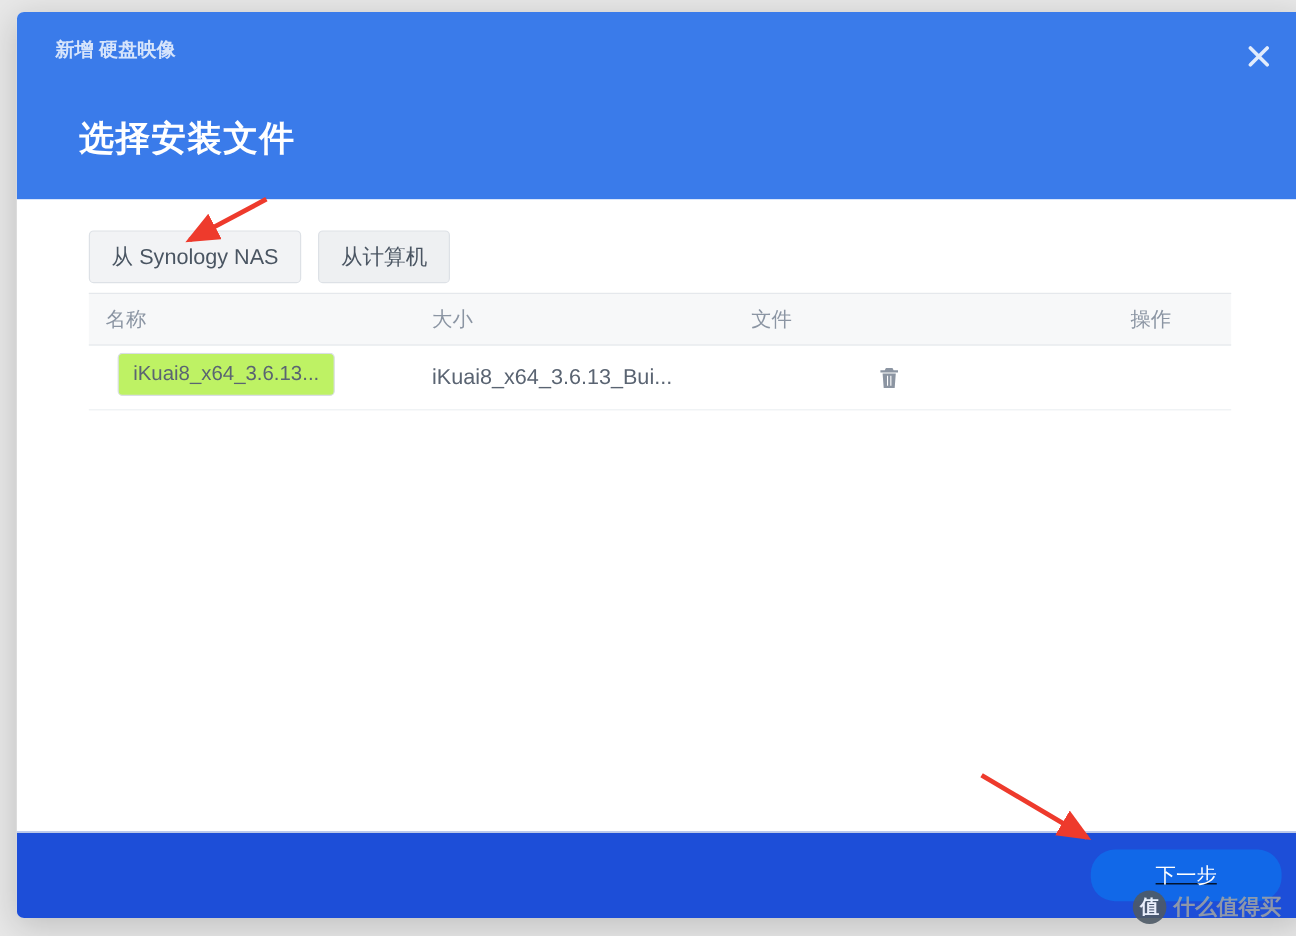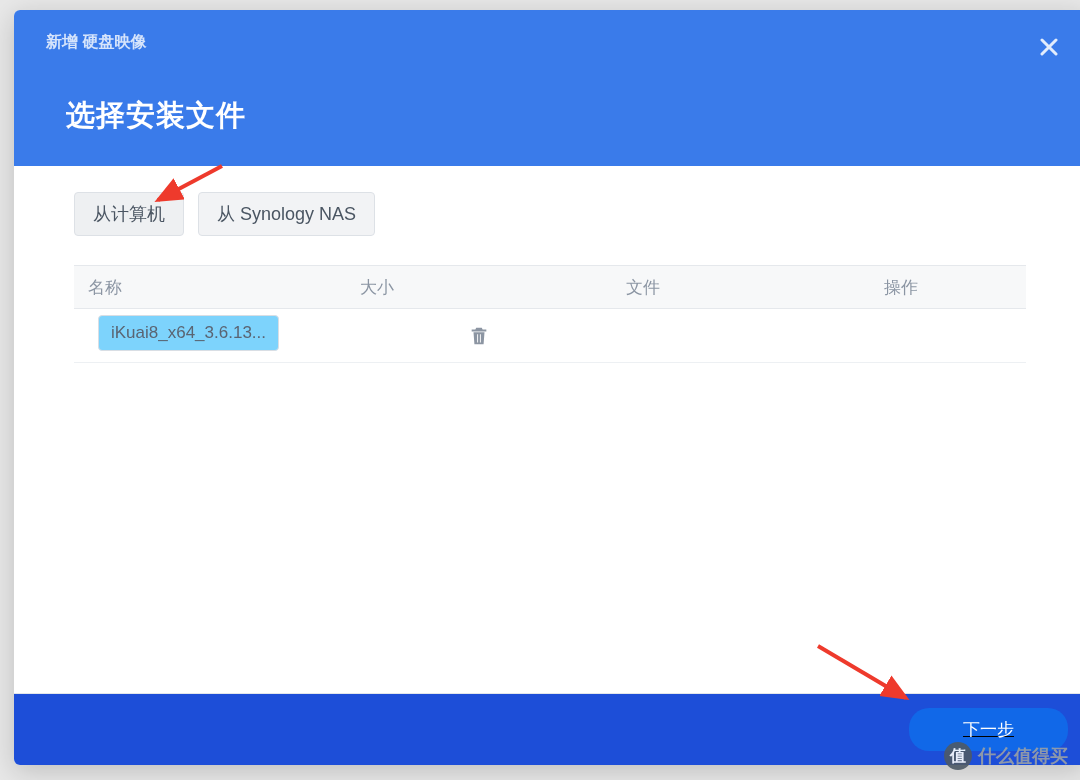--- a/index.html
+++ b/index.html
@@ -62,21 +62,21 @@
     padding: 9px 18px;
     font-size: 18px;
     color: #4a5562;
     cursor: pointer;
   }
   .tab-btn.active {
     background: #eef0f2;
   }
 
   .grid {
-    margin-top: 29px;
+    margin-top: 8px;
   }
   .grid-header-row, .grid-data-row {
     display: grid;
     grid-template-columns: 272px 266px 258px 120px;
     align-items: center;
   }
   .grid-header-row {
     background: #f7f8f9;
     border-top: 1px solid #e5e8ec;
     border-bottom: 1px solid #e5e8ec;
@@ -92,21 +92,21 @@
     color: #5a6472;
   }
   .grid-data-row .dcell { padding: 0 14px; overflow: hidden; white-space: nowrap; text-overflow: ellipsis; }
   .name-pill {
     margin-left: 10px;
     border: 1px solid #d9dee4;
     border-radius: 4px;
     padding: 7px 12px;
     font-size: 17px;
     color: #5a6472;
-    background: #7dd3fc;
+    background: #bef264;
     display: inline-block;
     max-width: 238px;
     overflow: hidden; white-space: nowrap; text-overflow: ellipsis;
   }
   .action-cell {
     display: flex; justify-content: center; align-items: center;
   }
   .trash {
     width: 22px; height: 22px;
     cursor: pointer;
@@ -174,36 +174,37 @@
         <svg width="18" height="18" viewBox="0 0 18 18">
             <path d="M2 2 L16 16 M16 2 L2 16" stroke="currentColor" stroke-width="3" stroke-linecap="round" fill="none"></path>
           </svg>
       </span>
     </div>
   </div>
 
   <div class="modal-body">
 
     <div class="tab-row">
+      <button class="tab-btn">从 Synology NAS</button>
       <button class="tab-btn active">从计算机</button>
-      <button class="tab-btn">从 Synology NAS</button>
     </div>
 
     <div class="grid">
       <div class="grid-header-row">
         <div class="hcell">名称</div>
         <div class="hcell">大小</div>
         <div class="hcell">文件</div>
-        <div class="hcell" style="text-align:left">操作</div>
+        <div class="hcell" style="text-align:right">操作</div>
       </div>
 
       <div class="grid-data-row">
         <div class="dcell">
           <span class="name-pill">iKuai8_x64_3.6.13...</span>
         </div>
+        <div class="dcell">iKuai8_x64_3.6.13_Bui...</div>
         <div class="dcell action-cell">
           <span class="trash">
             <svg viewBox="0 0 24 24" width="22" height="22">
               <path fill="currentColor" d="M9 3h6l1 2h4v2H4V5h4l1-2zM6 8h12l-1 13H7L6 8zm4 2v9h1v-9h-1zm3 0v9h1v-9h-1z"></path>
             </svg>
           </span>
         </div>
       </div>
     </div>
 

